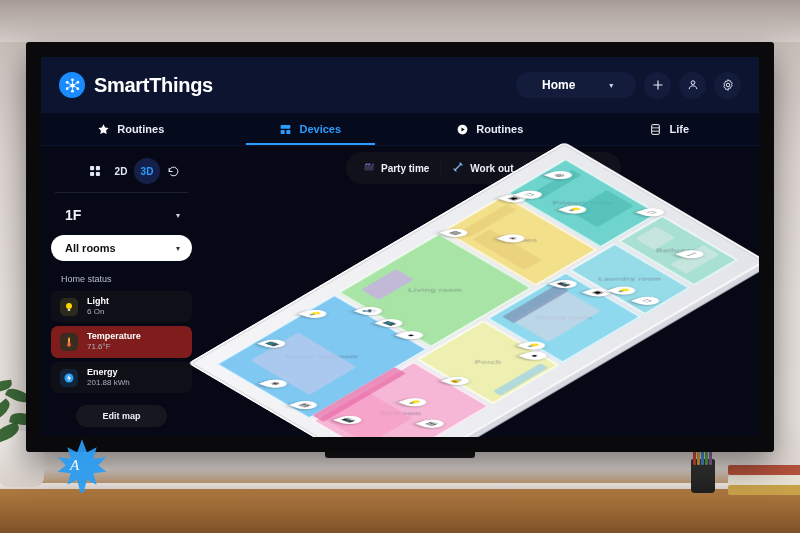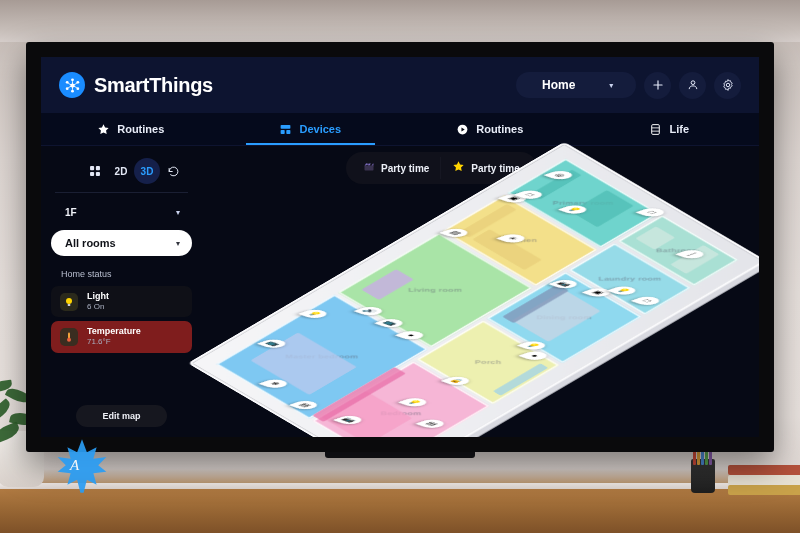--- a/index.html
+++ b/index.html
@@ -140,21 +140,21 @@
     display:flex; align-items:center; justify-content:center;
     color:#e3e8f5; font-size:10px; font-weight:700;
   }
   .view-btn.on{ background:#15204a; color:#2a9dff; }
   .divider{ height:1px; background:#1a1f33; margin:0 6px 10px 6px; }
 
   .floor-sel{
     display:flex; align-items:center; justify-content:space-between;
     padding:4px 10px 4px 12px; margin:0 4px 8px 4px;
   }
-  .floor-sel .lbl{ color:#f0f2f8; font-size:10px; font-weight:700; }
+  .floor-sel .lbl{ color:#f0f2f8; font-size:14px; font-weight:700; }
 
   .rooms-sel{
     display:flex; align-items:center; justify-content:space-between;
     background:#fff; border-radius:16px;
     padding:7px 12px 7px 14px; margin:0 2px 13px 2px;
   }
   .rooms-sel .lbl{ color:#101218; font-size:11px; font-weight:700; }
   .rooms-sel .caret{ color:#33363f; }
 
   .status-title{
@@ -431,36 +431,60 @@
             <svg viewBox="0 0 24 24" width="12" height="12">
                   <rect x="10" y="3" width="4" height="12" rx="2" fill="#f2a33c"></rect>
                   <circle cx="12" cy="17.5" r="4" fill="#e8603c"></circle>
                 </svg>
           </span>
           <span class="sc-text">
             <span class="sc-name">Temperature</span>
             <span class="sc-val">71.6°F</span>
           </span>
         </div>
+        <div class="status-card">
+          <span class="sc-icon" style="background:#12243a;">
+            <svg viewBox="0 0 24 24" width="12" height="12">
+                  <circle cx="12" cy="12" r="9" fill="#2a9df4"></circle>
+                  <path d="M13 5l-5 8h3.5L11 19l5-8h-3.5z" fill="#fff"></path>
+                </svg>
+          </span>
+          <span class="sc-text">
+            <span class="sc-name">Energy</span>
+            <span class="sc-val">201.88 kWh</span>
+          </span>
+        </div>
       </div>
 
       <div class="edit-map">Edit map</div>
     </div>
 
     <div class="scenes">
       <div class="scene">
         <span class="scene-ic">
           <svg viewBox="0 0 24 24" width="12" height="12">
                 <rect x="3" y="9" width="18" height="10" rx="1.5" fill="#3a3350"></rect>
                 <path d="M3 9l3-4h3l-3 4zM10 9l3-4h3l-3 4zM17 9l3-4h1v4z" fill="#6f5fa8"></path>
                 <circle cx="8" cy="6.5" r="1.6" fill="#8b7bd6"></circle>
                 <circle cx="12" cy="6.5" r="1.6" fill="#8b7bd6"></circle>
               </svg>
         </span>
         <span>Party time</span>
+      </div>
+      <div class="scene">
+        <span class="scene-ic">
+          <svg viewBox="0 0 24 24" width="12" height="12">
+                <g stroke="#7fb8f0" stroke-width="2.4" stroke-linecap="round">
+                  <line x1="7" y1="17" x2="17" y2="7"></line>
+                  <line x1="4" y1="16" x2="8" y2="20"></line>
+                  <line x1="16" y1="4" x2="20" y2="8"></line>
+                </g>
+              </svg>
+        </span>
+        <span>Work out</span>
       </div>
       <div class="scene">
         <span class="scene-ic">
           <svg viewBox="0 0 24 24" width="13" height="13">
                 <path d="M12 2.5l2.9 6 6.6.9-4.8 4.6 1.2 6.5L12 17.4 6.1 20.5l1.2-6.5L2.5 9.4l6.6-.9z" fill="#ffd400"></path>
               </svg>
         </span>
         <span>Party time</span>
       </div>
     </div>

